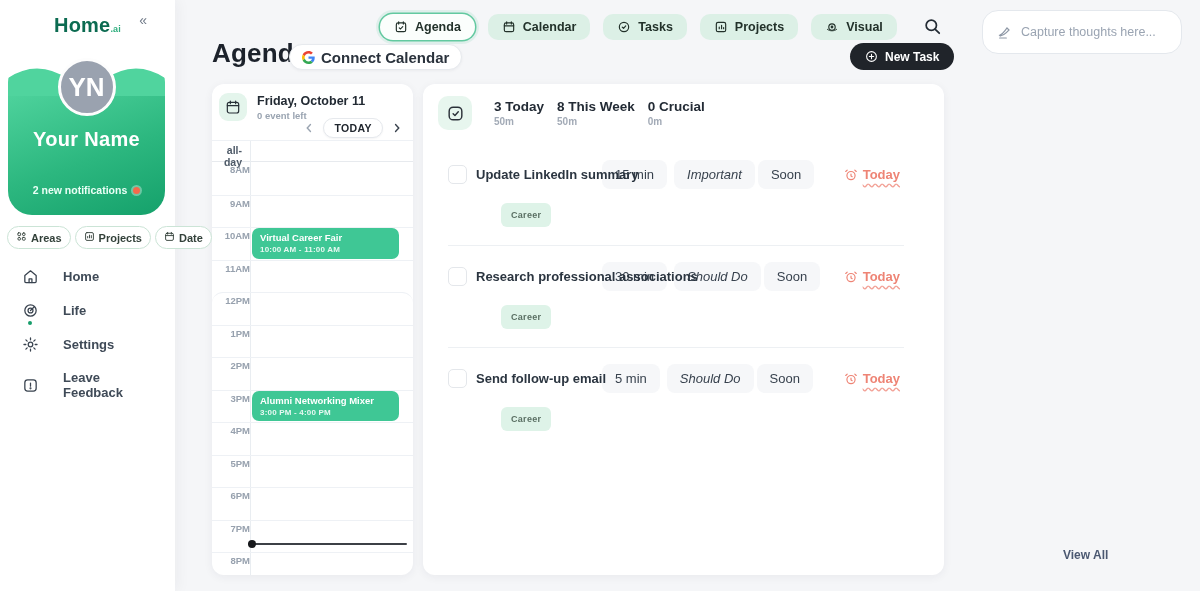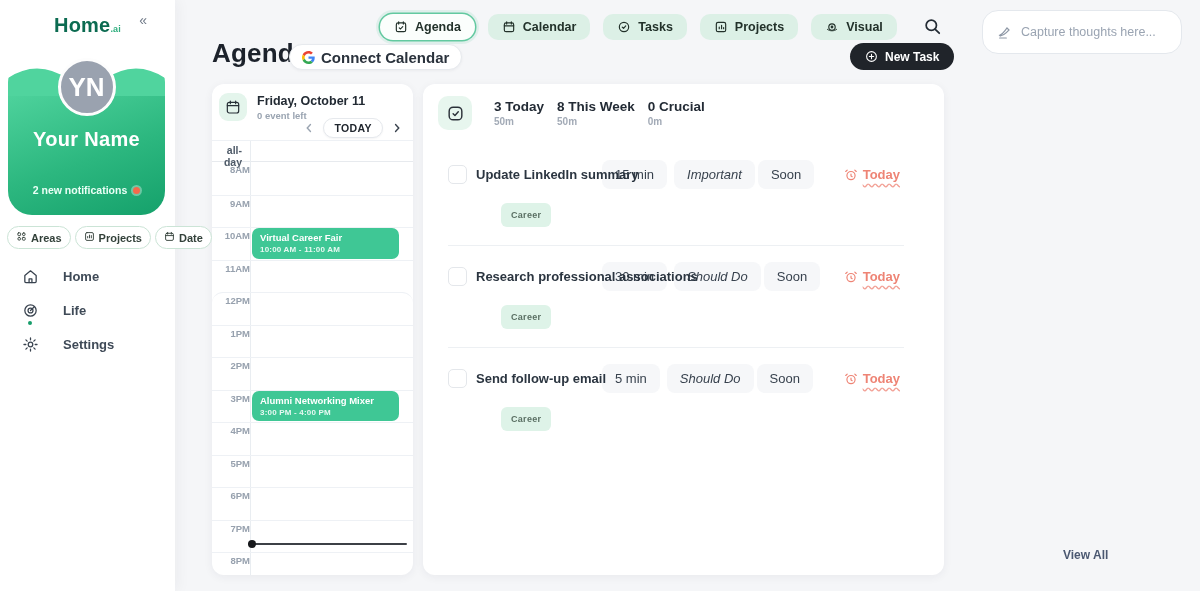--- a/index.html
+++ b/index.html
@@ -171,20 +171,28 @@
               <path d="M12 12 L17 7"></path>
             </svg></span>
           <span>Life</span>
         </div>
         <div class="nav-item">
           <span class="nicon"><svg viewBox="0 0 24 24" fill="none" stroke="currentColor" stroke-width="1.8" stroke-linecap="round" stroke-linejoin="round">
               <circle cx="12" cy="12" r="3.2"></circle>
               <path d="M12 2.8v2.6M12 18.6v2.6M2.8 12h2.6M18.6 12h2.6M5.5 5.5l1.8 1.8M16.7 16.7l1.8 1.8M18.5 5.5l-1.8 1.8M7.3 16.7l-1.8 1.8"></path>
             </svg></span>
           <span>Settings</span>
+        </div>
+        <div class="nav-item">
+          <span class="nicon"><svg viewBox="0 0 24 24" fill="none" stroke="currentColor" stroke-width="1.8" stroke-linecap="round">
+              <rect x="4" y="4" width="16" height="16" rx="4"></rect>
+              <path d="M12 8.5v4.5"></path>
+              <circle cx="12" cy="16" r="0.6" fill="currentColor"></circle>
+            </svg></span>
+          <span>Leave Feedback</span>
         </div>
       </div>
   </div>
 
   <div class="tabs">
       <div class="tab active">
         <span class="ticon"><svg viewBox="0 0 24 24" fill="none" stroke="currentColor" stroke-width="2" stroke-linecap="round">
             <rect x="4" y="5" width="16" height="15" rx="3"></rect>
             <path d="M8 3v4M16 3v4M9 13.5l2 2 4-4"></path>
           </svg></span>

